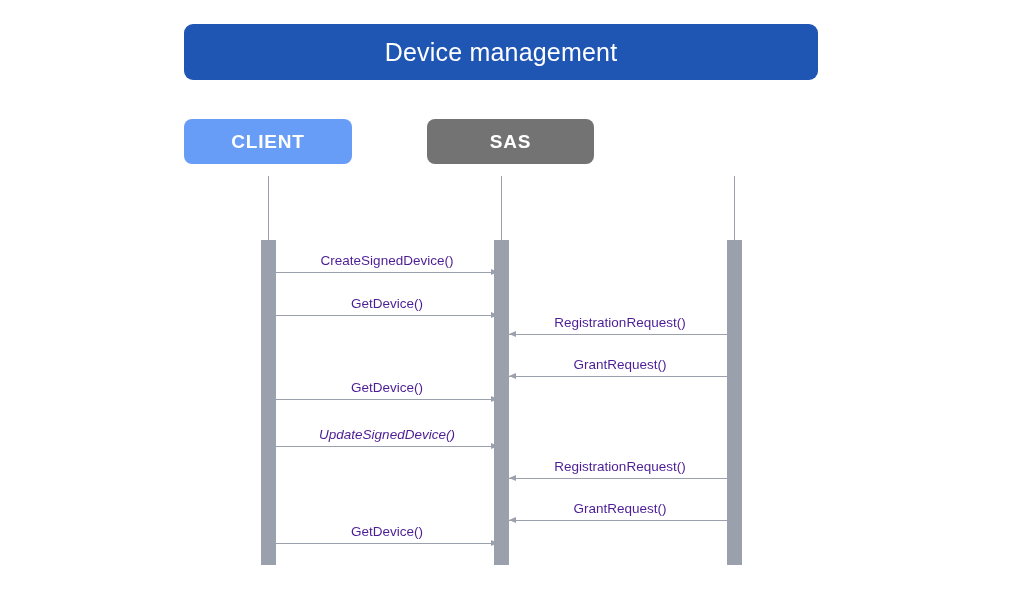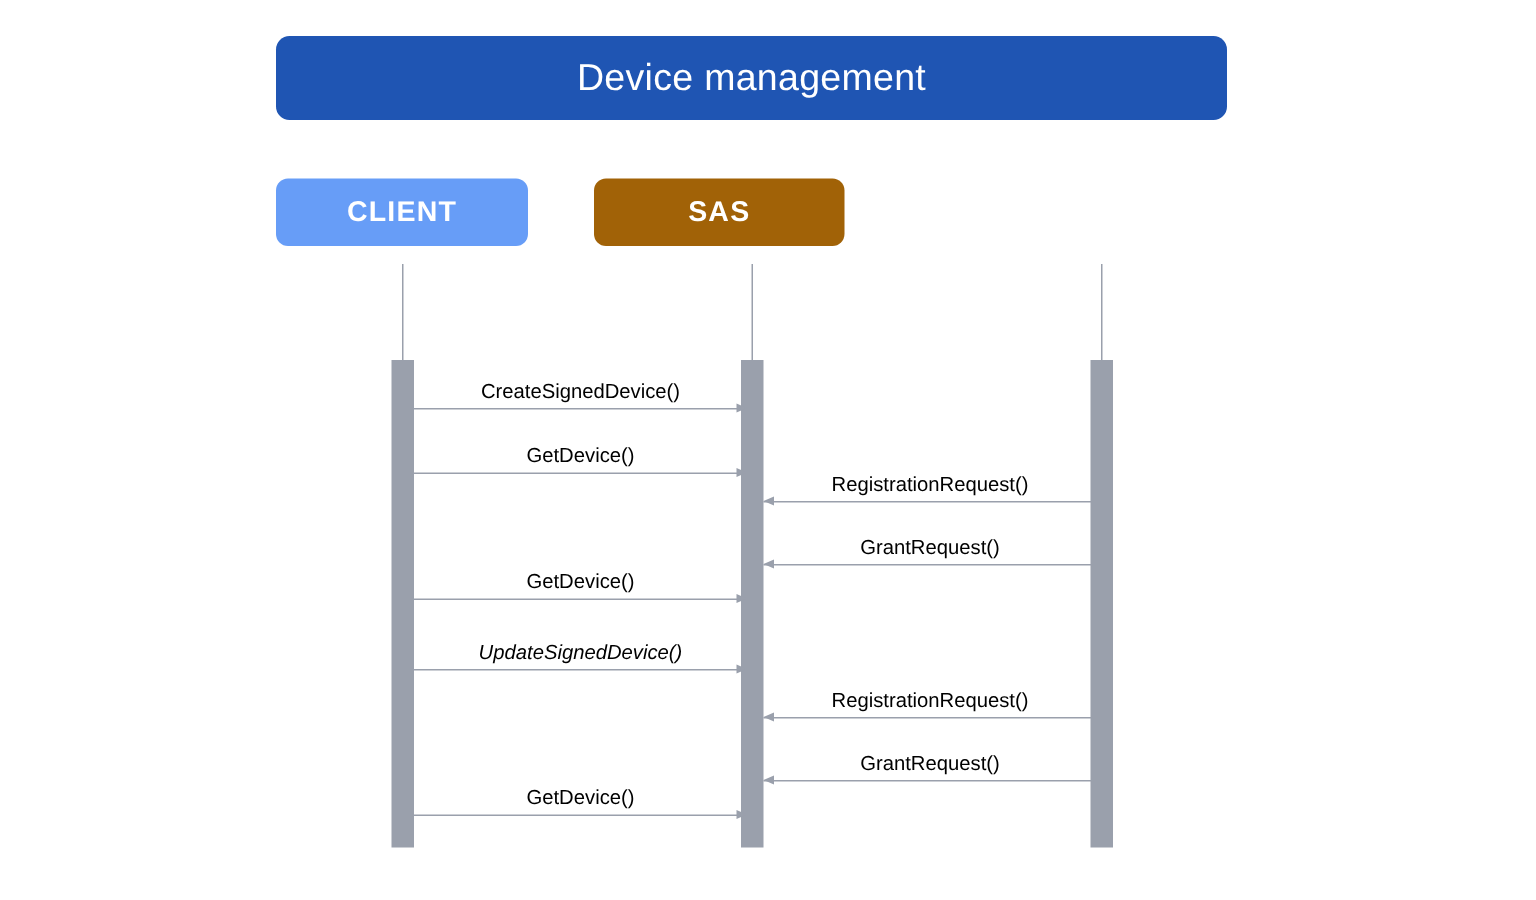--- a/index.html
+++ b/index.html
@@ -50,21 +50,21 @@
     align-items: center;
     justify-content: center;
   }
   .participant .p-label {
     color: #ffffff;
     font-size: 19px;
     font-weight: bold;
     letter-spacing: 0.8px;
   }
   .p-client { left: 184px;  width: 168px; background: #679df7; }
-  .p-sas    { left: 396px;  width: 167px; background: #a16207; }
+  .p-sas    { left: 427px;  width: 167px; background: #737373; }
   .p-cbsd   { left: 650px;  width: 168px; background: #3f7df5; }
 
   
   .lifeline {
     position: absolute;
     top: 176px;
     width: 1px;
     background: #9aa0ac;
   }
 
@@ -96,21 +96,21 @@
   .message.to-left .arrow-head {
     left: 0;
     border-right: 7px solid #9aa0ac;
   }
   .message .msg-label {
     position: absolute;
     bottom: 5px;
     left: 0;
     width: 100%;
     text-align: center;
-    color: #000000;
+    color: #4c1d95;
     font-size: 13.5px;
     white-space: nowrap;
   }
 </style>
 </head>
 <body>
 
 <div id="canvas">
 
   <div class="title-bar">

